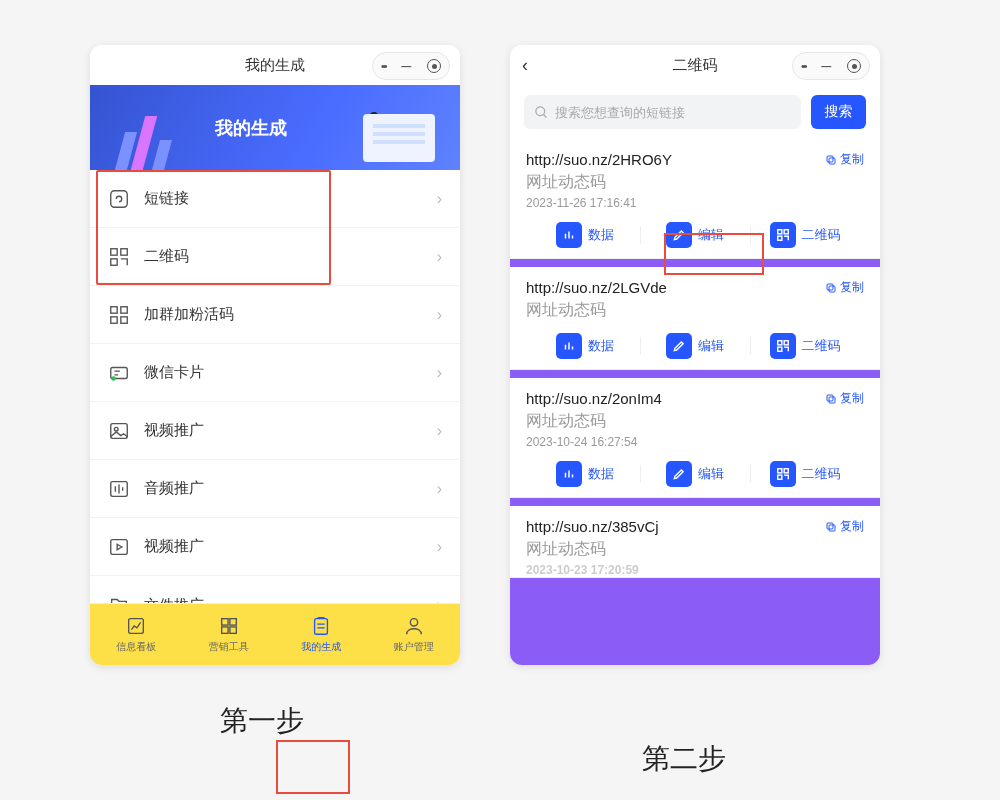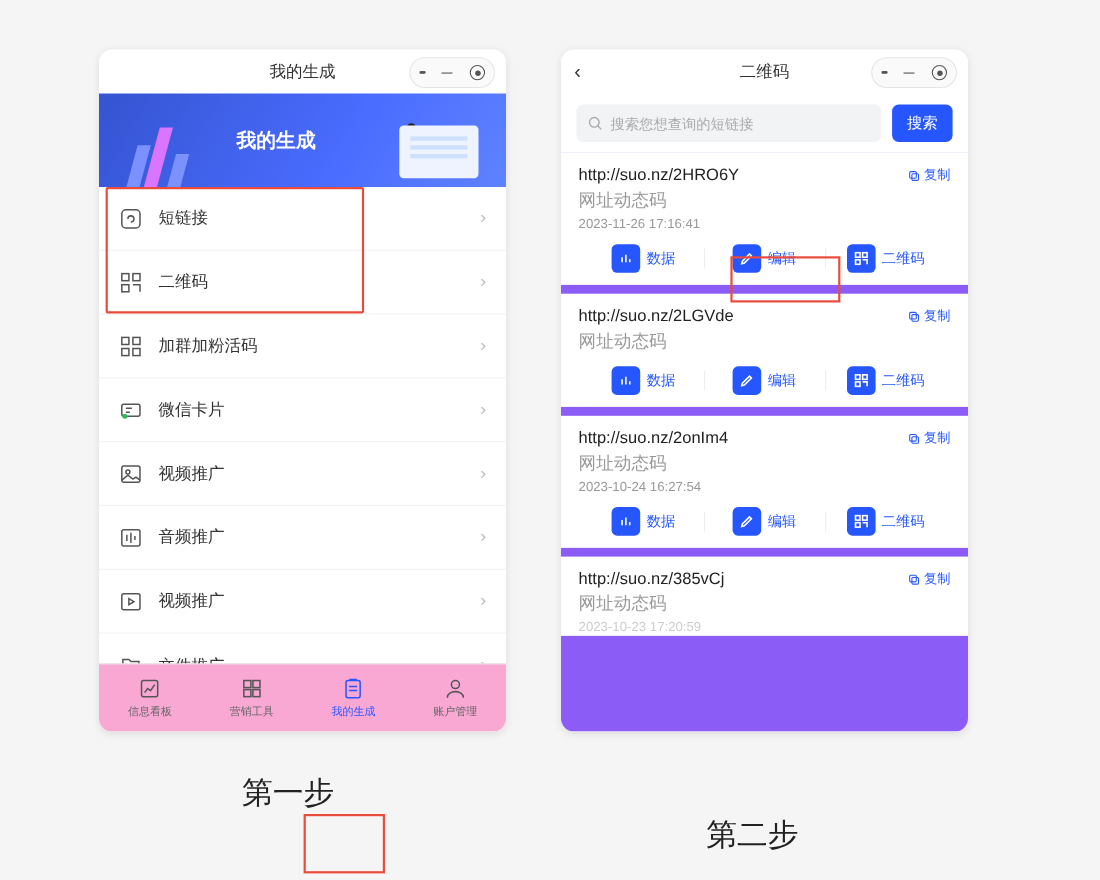--- a/index.html
+++ b/index.html
@@ -28,21 +28,21 @@
   .person::before{content:"";position:absolute;top:0;left:4px;width:8px;height:8px;background:#222;border-radius:50%;}
   .person::after{content:"";position:absolute;top:8px;left:2px;width:12px;height:16px;background:#ff6b3d;border-radius:3px;}
 
   .menu { flex:1; overflow:hidden; background:#fff; }
   .menu-item { height:58px; border-bottom:1px solid #f2f2f2; display:flex; align-items:center; padding:0 18px; position:relative; }
   .menu-icon { width:22px; height:22px; margin-right:14px; display:inline-flex; align-items:center; justify-content:center; }
   .menu-label { font-size:15px; color:#333; flex:1; }
   .chev { color:#bbb; font-size:16px; }
   .redbox1 { position:absolute; left:96px; top:170px; width:235px; height:115px; border:2px solid #e94b3c; pointer-events:none; border-radius:2px;}
 
-  .tabbar { height:62px; border-top:1px solid #eee; display:flex; background:#f9a8d4; }
+  .tabbar { height:62px; border-top:1px solid #eee; display:flex; background:#fde047; }
   .tab { flex:1; display:flex; flex-direction:column; align-items:center; justify-content:center; gap:3px; }
   .tab-icon{ width:22px;height:22px; display:inline-flex;align-items:center;justify-content:center;}
   .tab-label{ font-size:10px; color:#666; }
   .tab.active .tab-label{ color:#2656ff; }
   .tab.active svg{ stroke:#2656ff; }
   .redbox-tab{ position:absolute; left:276px; bottom:6px; width:74px; height:54px; border:2px solid #e94b3c; pointer-events:none;}
 
   .searchbar { padding:10px 14px; display:flex; gap:10px; align-items:center; background:#fff;}
   .search-input-wrap{ flex:1; height:34px; background:#f2f3f5; border-radius:6px; display:flex; align-items:center; padding:0 10px;}
   .search-input-wrap svg{flex-shrink:0;}
@@ -379,21 +379,21 @@
           <span class="card-url">http://suo.nz/385vCj</span>
           <span class="copy-link">
               <svg width="12" height="12" viewBox="0 0 24 24" fill="none" stroke="#2656ff" stroke-width="2">
                 <rect x="8" y="8" width="12" height="12" rx="2"></rect>
                 <rect x="4" y="4" width="12" height="12" rx="2"></rect>
               </svg>
               <span>复制</span>
             </span>
         </div>
         <div class="card-sub">网址动态码</div>
-        <div class="card-time" style="opacity:0.5;">2023-10-23 17:20:59</div>
+        <div class="card-time" style="opacity:0.5;font-weight:bold;">2023-10-23 17:20:59</div>
       </div>
     </div>
   </div>
 </div>
 
 <div class="redbox1"></div>
 <div class="redbox-tab"></div>
 <div class="redbox-edit"></div>
 
 <div class="step-label step1">第一步</div>

